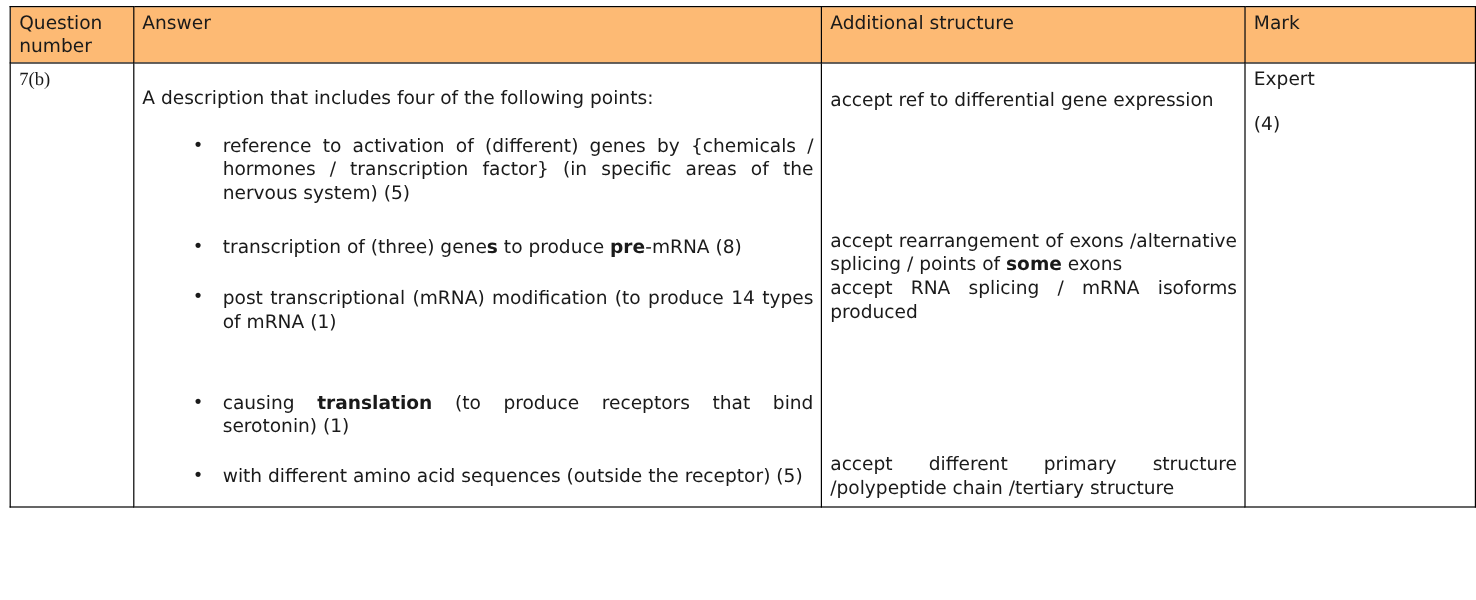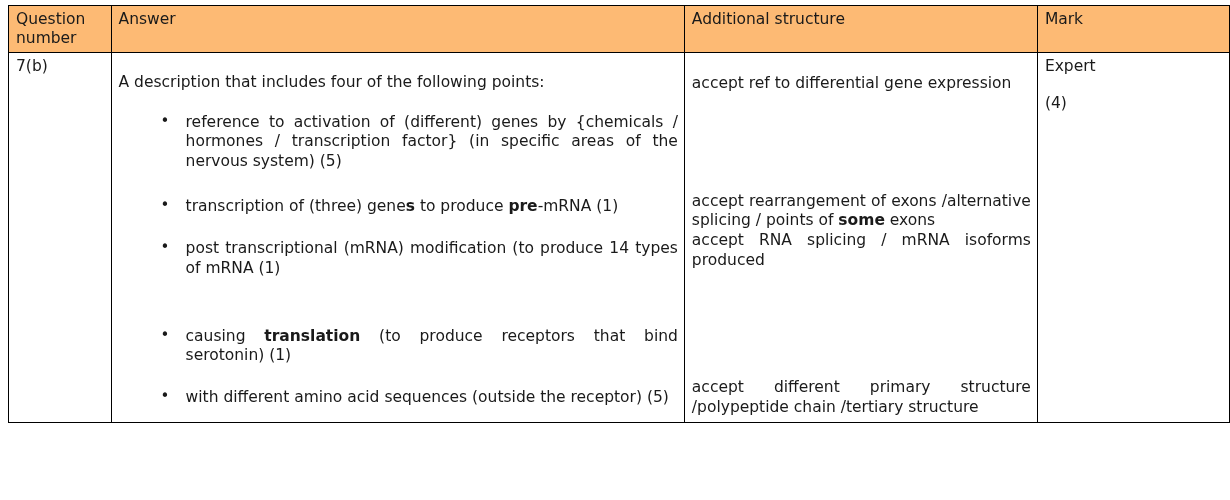--- a/index.html
+++ b/index.html
@@ -43,21 +43,21 @@
   thead th {
     background: #fdba74;
     line-height: 1.22;
   }
 
   .col-qnum  { width: 102px; }
   .col-ans   { width: 570px; }
   .col-guid  { width: 351px; }
   .col-mark  { width: 191px; }
 
-  td.qnum-cell  { padding-top: 5px; }
+  td.qnum-cell  { padding-top: 5px; font-family: Liberation Serif, serif; }
   td.answer-cell { padding: 5px 8px 4px 9px; }
   td.guidance-cell { padding: 5px 7px 4px 7px; }
   td.mark-cell { padding: 5px 7px 4px 8px; }
 
   .stem {
     margin: 16px 0 2px 0;
   }
 
   ul.points {
     list-style: none;
@@ -136,21 +136,21 @@
           <ul class="points">
             <div class="gap-a"></div>
             <li>
               <span class="bullet-glyph">•</span>
               <span class="point-text"><span>reference to activation of (different) genes by {chemicals / hormones / transcription factor} (in specific areas of the nervous system) (5)</span></span>
             </li>
 
             <div class="gap-b"></div>
             <li>
               <span class="bullet-glyph">•</span>
-              <span class="point-text"><span>transcription of (three) gene</span><b>s</b><span> to produce </span><b>pre</b><span>-mRNA (1)</span></span>
+              <span class="point-text"><span>transcription of (three) gene</span><b>s</b><span> to produce </span><b>pre</b><span>-mRNA (8)</span></span>
             </li>
 
             <div class="gap-c"></div>
             <li>
               <span class="bullet-glyph">•</span>
               <span class="point-text"><span>post transcriptional (mRNA) modification (to produce 14 types of mRNA (1)</span></span>
             </li>
 
             <div class="gap-d"></div>
             <li>

